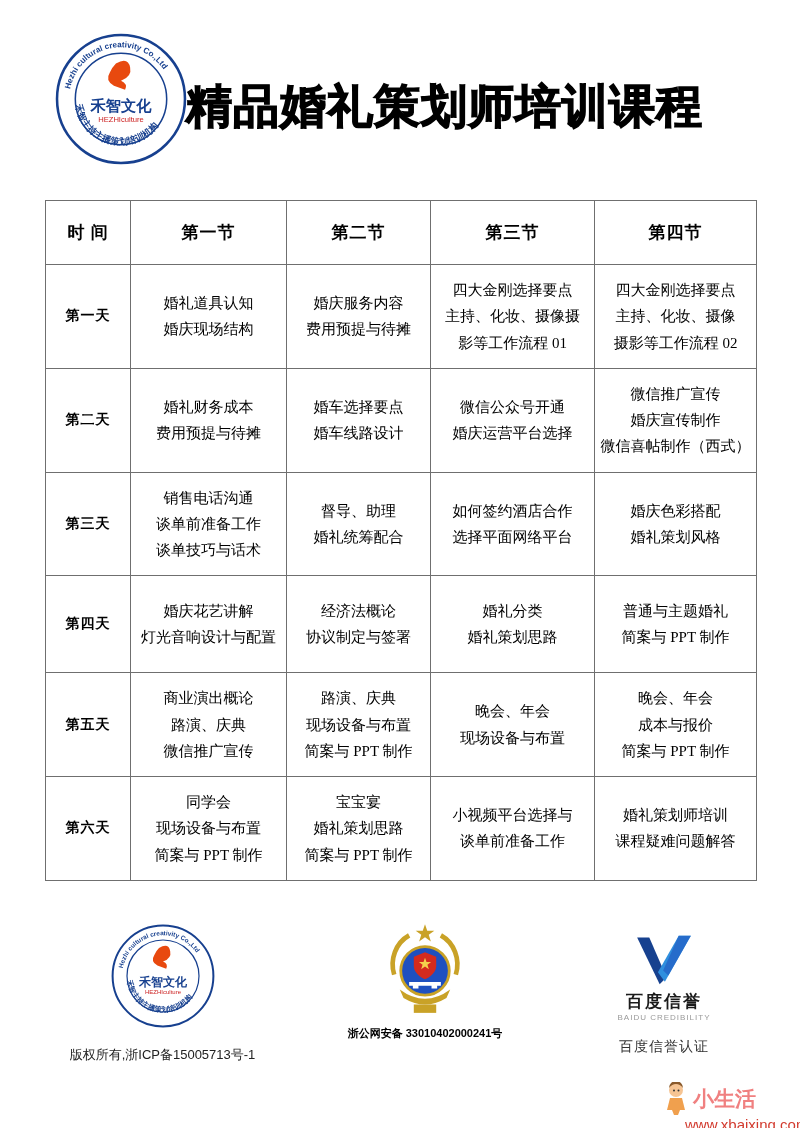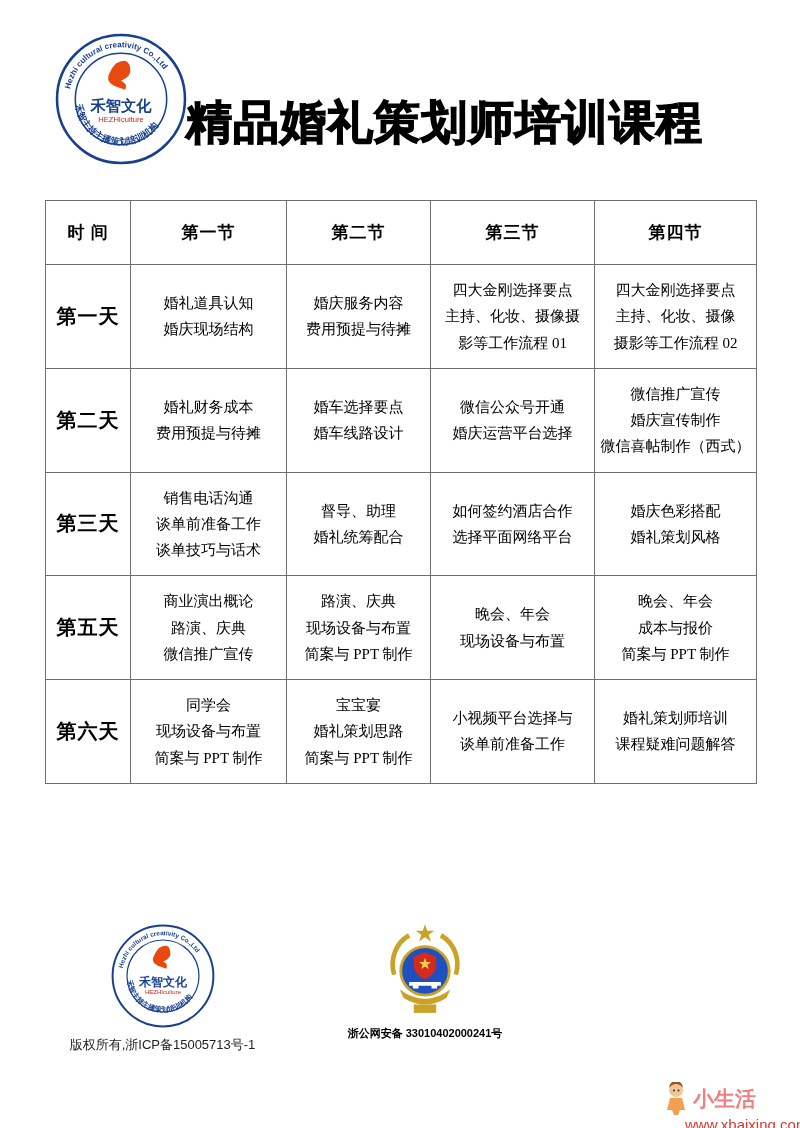--- a/index.html
+++ b/index.html
@@ -2,41 +2,41 @@
 <html><head>
 <meta charset="utf-8">
 <style>
   html,body{margin:0;padding:0;background:#fff;}
   .page{position:relative;width:800px;height:1128px;background:#fff;overflow:hidden;
         font-family:"Liberation Sans","DejaVu Sans",sans-serif;color:#000;}
 
   
   .logo-wrap{position:absolute;left:55px;top:33px;width:132px;height:132px;}
   .logo-wrap svg{width:100%;height:100%;}
-  .page-title{position:absolute;left:186px;top:92px;width:560px;margin:0;
+  .page-title{position:absolute;left:186px;top:76px;width:560px;margin:0;
               font-size:46px;font-weight:900;letter-spacing:1px;color:#000;
               -webkit-text-stroke:1.3px #000;white-space:nowrap;}
 
   
   table.schedule{position:absolute;left:45px;top:200px;width:711px;
                  border-collapse:collapse;table-layout:fixed;
                  font-family:"Liberation Serif","DejaVu Serif",serif;}
   .schedule th,.schedule td{border:1px solid #6f6f6f;text-align:center;vertical-align:middle;
                  padding:12px 3px;color:#000;}
   .schedule thead tr{height:64px;}
   .schedule tbody tr{height:97px;}
   .schedule thead th{font-size:17px;font-weight:bold;letter-spacing:1px;}
-  .schedule tbody th{font-size:20px;font-weight:600;letter-spacing:1px;}
+  .schedule tbody th{font-size:14px;font-weight:600;letter-spacing:1px;}
   .schedule td{font-size:15px;line-height:1.75;white-space:pre-line;}
 
   
   .badge-col{position:absolute;display:flex;flex-direction:column;align-items:center;text-align:center;}
   .badge-left{left:55px;top:924px;width:215px;}
   .badge-left .logo-small{width:104px;height:104px;}
-  .copyright{margin-top:8px;font-size:13px;color:#222;}
+  .copyright{margin-top:18px;font-size:13px;color:#222;}
   .badge-center{left:315px;top:922px;width:220px;}
   .badge-center svg{width:84px;height:94px;}
   .police-number{margin-top:10px;font-size:11px;font-weight:bold;color:#000;white-space:nowrap;}
   .badge-right{left:598px;top:934px;width:132px;}
   .badge-right svg{width:62px;height:52px;}
   .baidu-name{margin-top:4px;font-size:17px;font-weight:bold;color:#1b1b1b;letter-spacing:2px;}
   .baidu-en{font-size:8px;color:#9a9a9a;letter-spacing:1px;}
   .baidu-cert{margin-top:16px;font-size:14px;color:#333;letter-spacing:1px;}
 
   
@@ -122,20 +122,31 @@
 谈单前准备工作
 谈单技巧与话术</td>
         <td>督导、助理
 婚礼统筹配合</td>
         <td>如何签约酒店合作
 选择平面网络平台</td>
         <td>婚庆色彩搭配
 婚礼策划风格</td>
       </tr>
       <tr>
+        <th>第四天</th>
+        <td>婚庆花艺讲解
+灯光音响设计与配置</td>
+        <td>经济法概论
+协议制定与签署</td>
+        <td>婚礼分类
+婚礼策划思路</td>
+        <td>普通与主题婚礼
+简案与 PPT 制作</td>
+      </tr>
+      <tr>
         <th>第五天</th>
         <td>商业演出概论
 路演、庆典
 微信推广宣传</td>
         <td>路演、庆典
 现场设备与布置
 简案与 PPT 制作</td>
         <td>晚会、年会
 现场设备与布置</td>
         <td>晚会、年会
@@ -187,20 +198,30 @@
       <polygon points="45,2 47.4,9 55,9 49,13.4 51.3,20.5 45,16 38.7,20.5 41,13.4 35,9 42.6,9" fill="#c9a227"></polygon>
       <circle cx="45" cy="52" r="26" fill="#1e50c0" stroke="#c9a227" stroke-width="3"></circle>
       <path d="M45 32 l12 5 v10 c0 9 -12 14 -12 14 s-12 -5 -12 -14 v-10 z" fill="#d42b1e"></path>
       <polygon points="45,38 46.6,42.6 51.5,42.6 47.6,45.5 49.1,50.2 45,47.3 40.9,50.2 42.4,45.5 38.5,42.6 43.4,42.6" fill="#f4d34c"></polygon>
       <path d="M28 64 h34 v4 h-4 v3 h-6 v-3 h-14 v3 h-6 v-3 h-4 z" fill="#ffffff"></path>
       <rect x="33" y="88" width="24" height="9" fill="#c9a227"></rect>
     </svg>
     <div class="police-number">浙公网安备 33010402000241号</div>
   </div>
 
+  <div class="badge-col badge-right">
+    <svg viewBox="0 0 70 60">
+      <polygon points="4,4 18,4 38,50 30,58" fill="#17418f"></polygon>
+      <polygon points="66,2 52,2 28,44 36,55" fill="#2f8fde"></polygon>
+      <polygon points="52,2 66,2 40,48 34,42" fill="#2566c8" opacity="0.85"></polygon>
+    </svg>
+    <div class="baidu-name">百度信誉</div>
+    <div class="baidu-en">BAIDU CREDIBILITY</div>
+    <div class="baidu-cert">百度信誉认证</div>
+  </div>
 
   <div class="watermark">
     <svg class="wm-figure" viewBox="0 0 26 34">
       <circle cx="13" cy="8" r="7" fill="#f6c493"></circle>
       <path d="M6 6 a7 7 0 0 1 14 0 q-3 -4 -7 -4 t-7 4 z" fill="#8a5a2b"></path>
       <path d="M7 16 h12 l3 12 h-5 l-2 5 h-4 l-2 -5 h-5 z" fill="#f0a04e"></path>
       <circle cx="11" cy="8.5" r="1" fill="#333"></circle>
       <circle cx="15.5" cy="8.5" r="1" fill="#333"></circle>
     </svg>
     <span class="wm-name">小生活</span>

